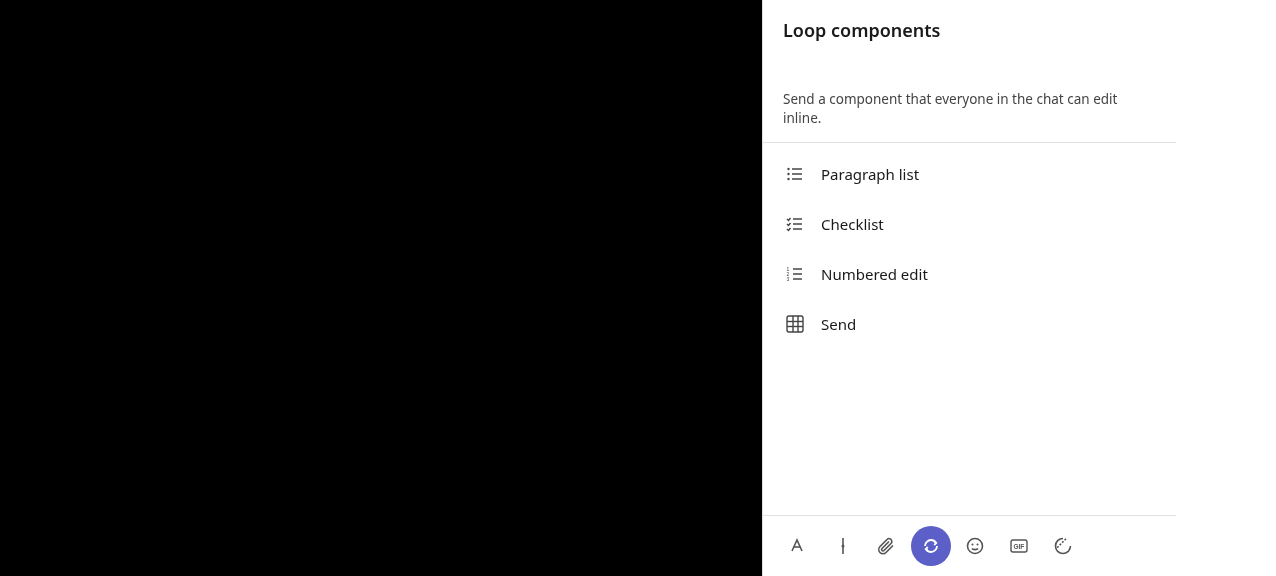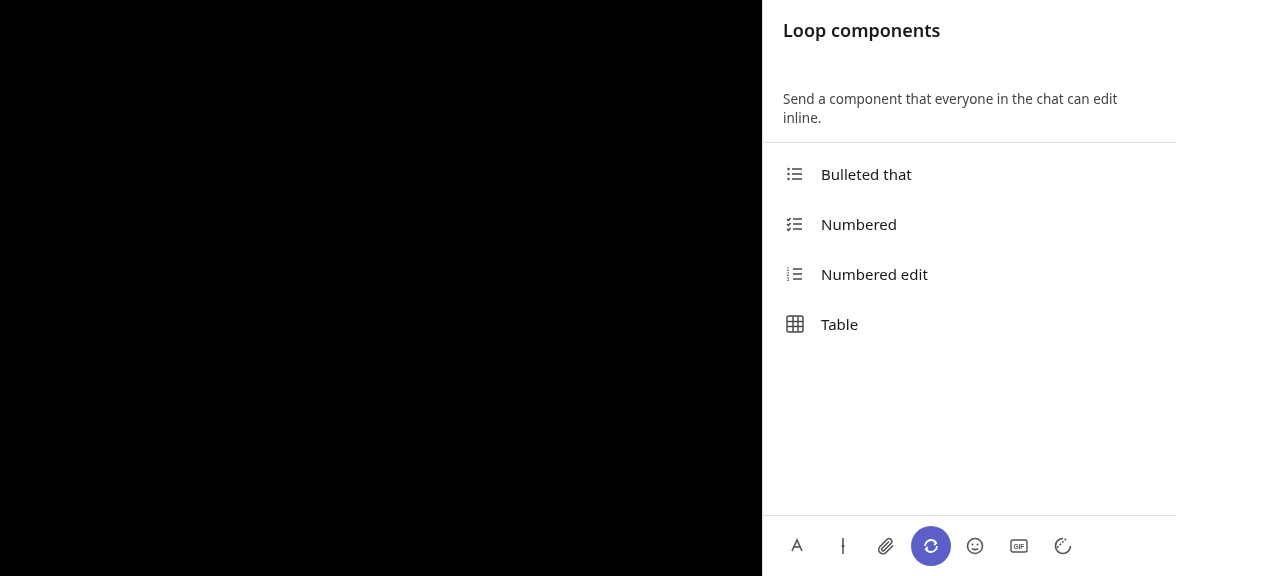--- a/index.html
+++ b/index.html
@@ -127,35 +127,35 @@
       <span class="menu-icon">
         <svg viewBox="0 0 20 20" fill="none" stroke="#444" stroke-width="1.5">
           <circle cx="3.5" cy="5" r="1.2" fill="#444" stroke="none"></circle>
           <circle cx="3.5" cy="10" r="1.2" fill="#444" stroke="none"></circle>
           <circle cx="3.5" cy="15" r="1.2" fill="#444" stroke="none"></circle>
           <line x1="7" y1="5" x2="17" y2="5"></line>
           <line x1="7" y1="10" x2="17" y2="10"></line>
           <line x1="7" y1="15" x2="17" y2="15"></line>
         </svg>
       </span>
-      <span class="menu-label">Bulleted that</span>
+      <span class="menu-label">Paragraph list</span>
     </div>
 
     <div class="menu-item">
       <span class="menu-icon">
         <svg viewBox="0 0 20 20" fill="none" stroke="#444" stroke-width="1.5">
           <polyline points="2,5 3.5,6.5 5.5,4" stroke="#444"></polyline>
           <polyline points="2,10 3.5,11.5 5.5,9" stroke="#444"></polyline>
           <polyline points="2,15 3.5,16.5 5.5,14" stroke="#444"></polyline>
           <line x1="8" y1="5" x2="17" y2="5"></line>
           <line x1="8" y1="10" x2="17" y2="10"></line>
           <line x1="8" y1="15" x2="17" y2="15"></line>
         </svg>
       </span>
-      <span class="menu-label">Numbered</span>
+      <span class="menu-label">Checklist</span>
     </div>
 
     <div class="menu-item">
       <span class="menu-icon">
         <svg viewBox="0 0 20 20" fill="none" stroke="#444" stroke-width="1.5">
           <text x="1.5" y="6.5" font-size="5" fill="#444" stroke="none" font-family="Segoe UI,sans-serif">1</text>
           <text x="1.5" y="11.5" font-size="5" fill="#444" stroke="none" font-family="Segoe UI,sans-serif">2</text>
           <text x="1.5" y="16.5" font-size="5" fill="#444" stroke="none" font-family="Segoe UI,sans-serif">3</text>
           <line x1="8" y1="5" x2="17" y2="5"></line>
           <line x1="8" y1="10" x2="17" y2="10"></line>
@@ -169,21 +169,21 @@
     <div class="menu-item">
       <span class="menu-icon">
         <svg viewBox="0 0 20 20" fill="none" stroke="#444" stroke-width="1.4">
           <rect x="2" y="2" width="16" height="16" rx="2" stroke="#444"></rect>
           <line x1="2" y1="7.5" x2="18" y2="7.5"></line>
           <line x1="2" y1="12.5" x2="18" y2="12.5"></line>
           <line x1="8" y1="2" x2="8" y2="18"></line>
           <line x1="13" y1="2" x2="13" y2="18"></line>
         </svg>
       </span>
-      <span class="menu-label">Table</span>
+      <span class="menu-label">Send</span>
     </div>
 
 
   </div>
 
   <div class="toolbar">
 
     <button class="toolbar-btn" title="Format">
       <svg viewBox="0 0 20 20" fill="none" stroke="#555" stroke-width="1.6">
         <path d="M3 15 L8 4 L13 15"></path>

